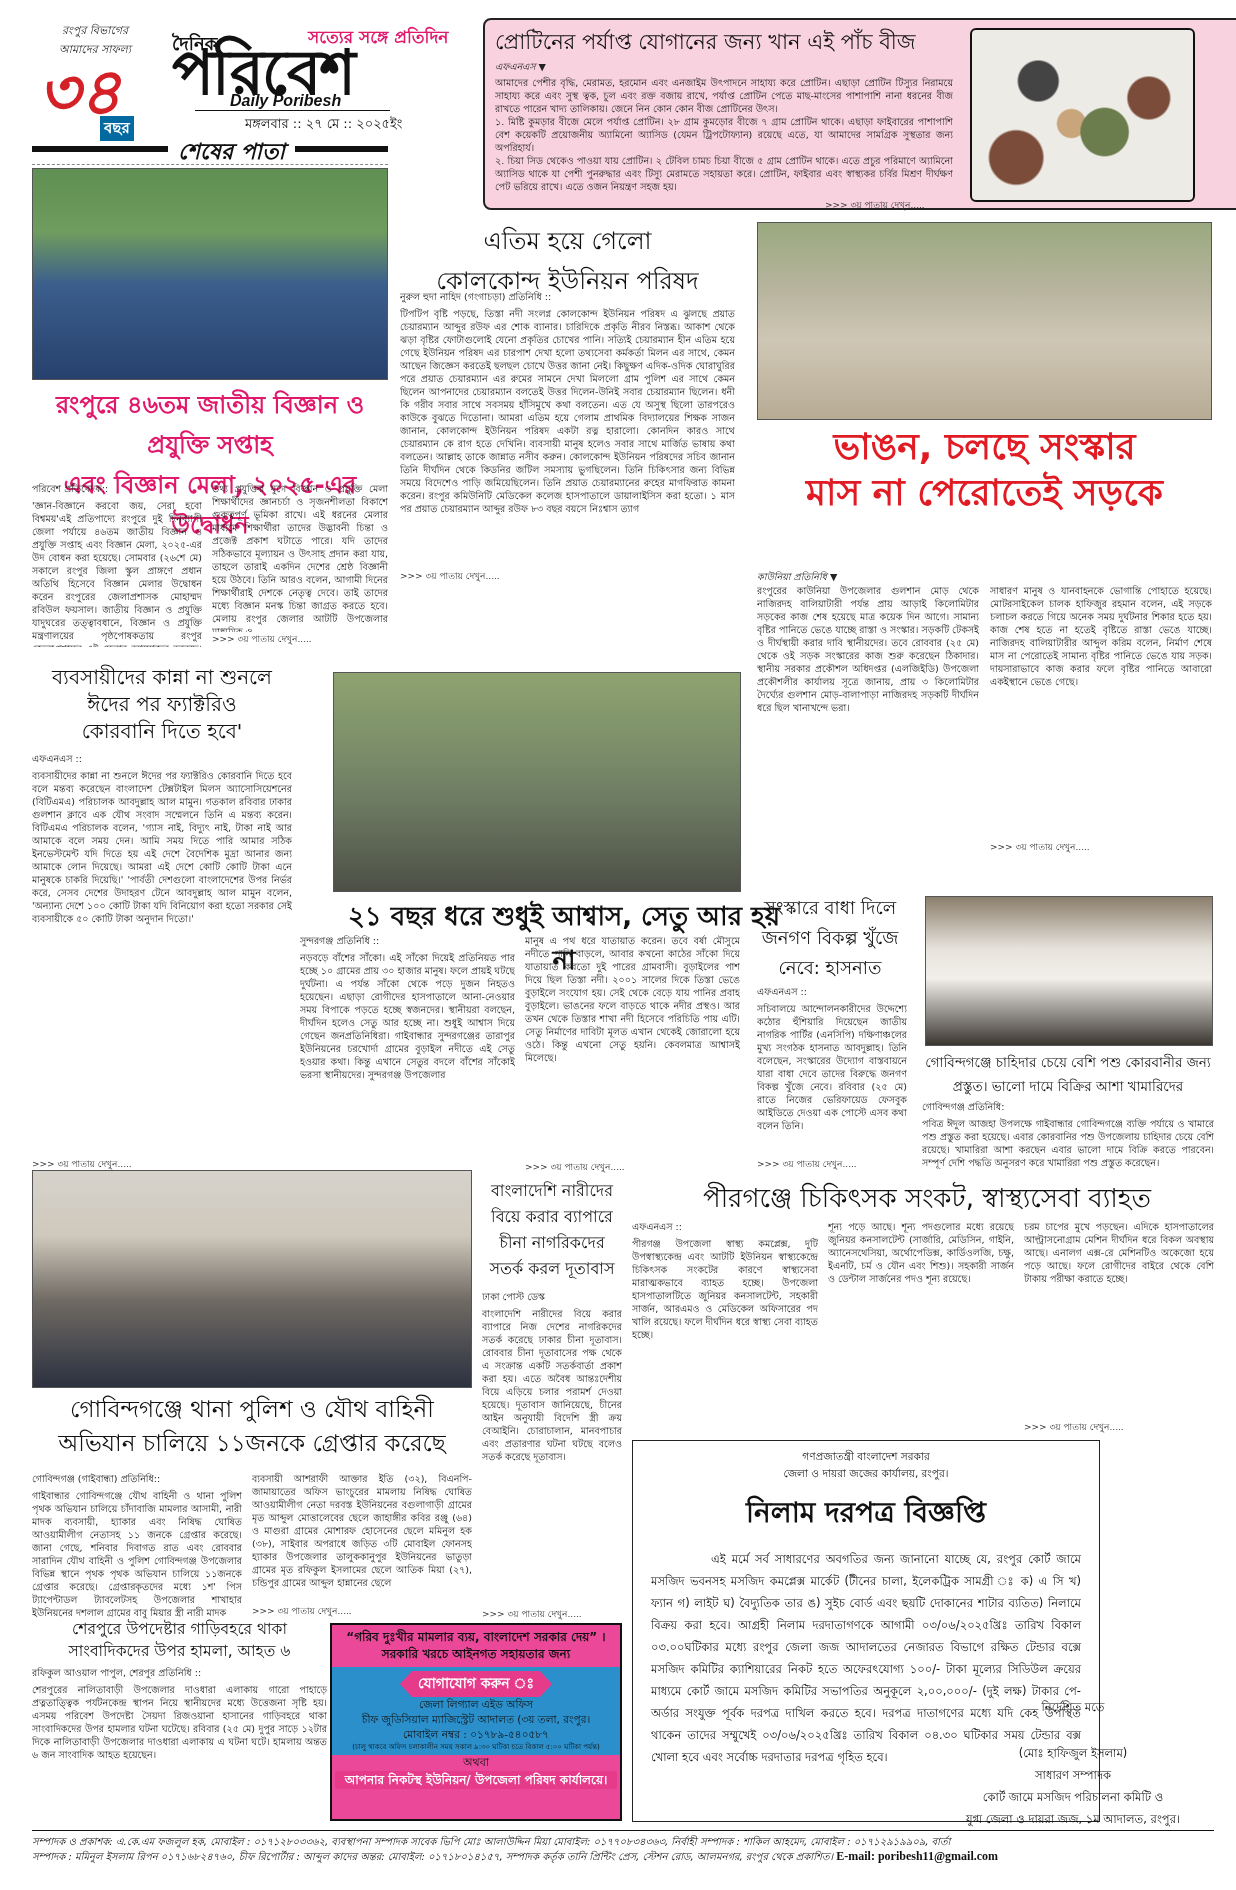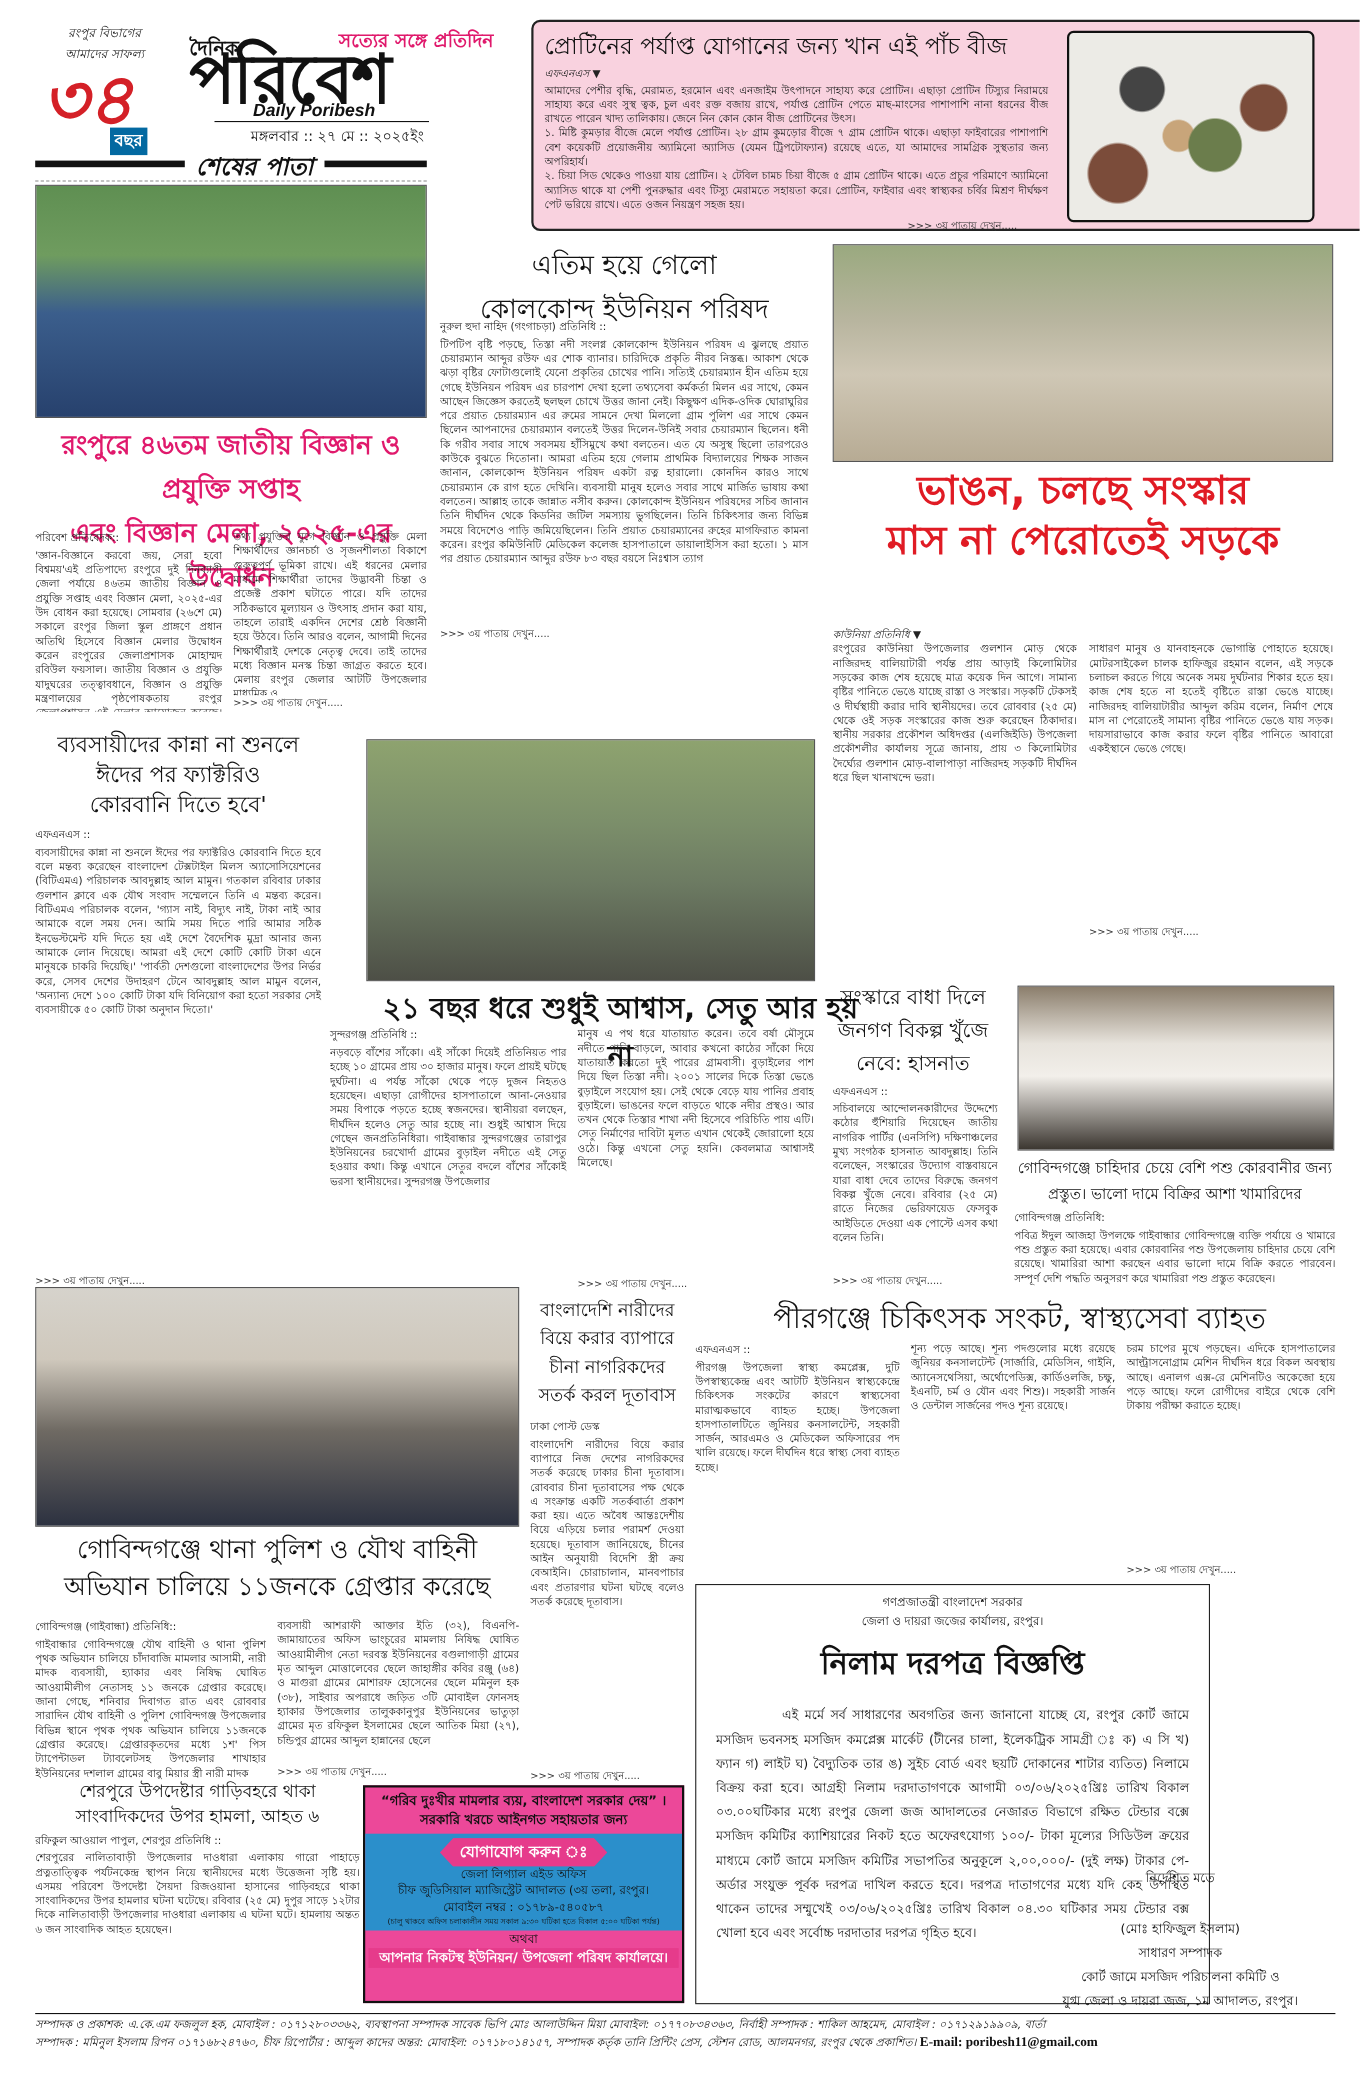--- a/index.html
+++ b/index.html
@@ -41,21 +41,21 @@
 </div>
 <div class="abs" style="left:38px;top:60px;">
   <div class="anniv">৩৪</div>
   <span class="anniv-badge abs" style="left:62px;top:56px;">বছর</span>
 </div>
 <div class="abs logo-small" style="left:172px;top:30px;">দৈনিক</div>
 <div class="abs logo-big" style="left:172px;top:42px;">পরিবেশ</div>
 <div class="abs slogan" style="left:308px;top:24px;">সত্যের সঙ্গে প্রতিদিন</div>
 <div class="abs en-name" style="left:230px;top:92px;">Daily Poribesh</div>
 <div class="abs rule" style="left:195px;top:110px;width:195px;height:1px;"></div>
-<div class="abs date" style="left:228px;top:114px;text-align:center;">মঙ্গলবার :: ২৭ মে :: ২০২৫ইং</div>
+<div class="abs date" style="left:245px;top:114px;text-align:center;">মঙ্গলবার :: ২৭ মে :: ২০২৫ইং</div>
 <div class="abs rule" style="left:32px;top:146px;width:356px;height:6px;"></div>
 <div class="abs section" style="left:168px;top:134px;">শেষের পাতা</div>
 <div class="abs" style="left:32px;top:164px;width:356px;border-top:1px dashed #888;"></div>
 
 <div class="abs pinkbox" style="left:483px;top:18px;width:846px;height:192px;">
   <div class="abs hl" style="left:10px;top:6px;width:460px;font-size:21px;text-align:left;font-weight:normal;">প্রোটিনের পর্যাপ্ত যোগানের জন্য খান এই পাঁচ বীজ</div>
   <div class="abs byline" style="left:10px;top:40px;font-style:italic;">এফএনএস ▼</div>
   <div class="abs body-text" style="left:10px;top:56px;width:458px;height:122px;">
     <p>আমাদের পেশীর বৃদ্ধি, মেরামত, হরমোন এবং এনজাইম উৎপাদনে সাহায্য করে প্রোটিন। এছাড়া প্রোটিন টিস্যুর নিরাময়ে সাহায্য করে এবং সুস্থ ত্বক, চুল এবং রক্ত বজায় রাখে, পর্যাপ্ত প্রোটিন পেতে মাছ-মাংসের পাশাপাশি নানা ধরনের বীজ রাখতে পারেন খাদ্য তালিকায়। জেনে নিন কোন কোন বীজ প্রোটিনের উৎস।</p>
     <p>১. মিষ্টি কুমড়ার বীজে মেলে পর্যাপ্ত প্রোটিন। ২৮ গ্রাম কুমড়োর বীজে ৭ গ্রাম প্রোটিন থাকে। এছাড়া ফাইবারের পাশাপাশি বেশ কয়েকটি প্রয়োজনীয় অ্যামিনো অ্যাসিড (যেমন ট্রিপটোফ্যান) রয়েছে এতে, যা আমাদের সামগ্রিক সুস্থতার জন্য অপরিহার্য।</p>

